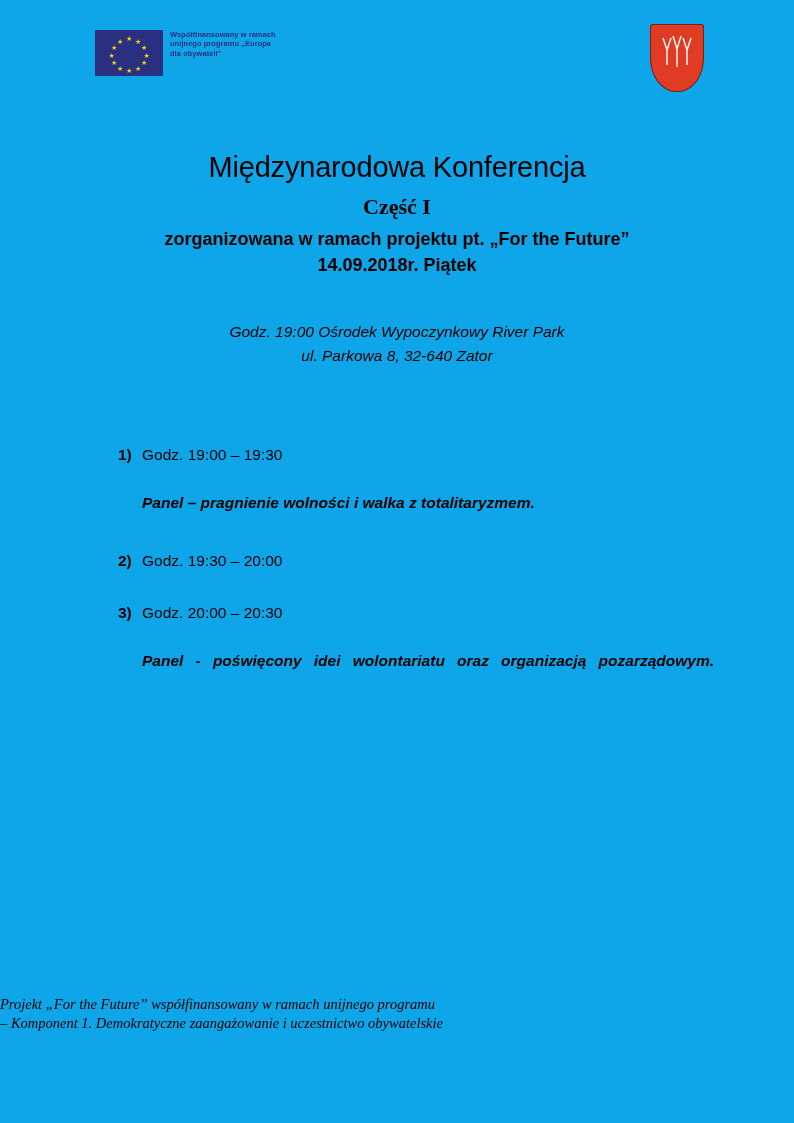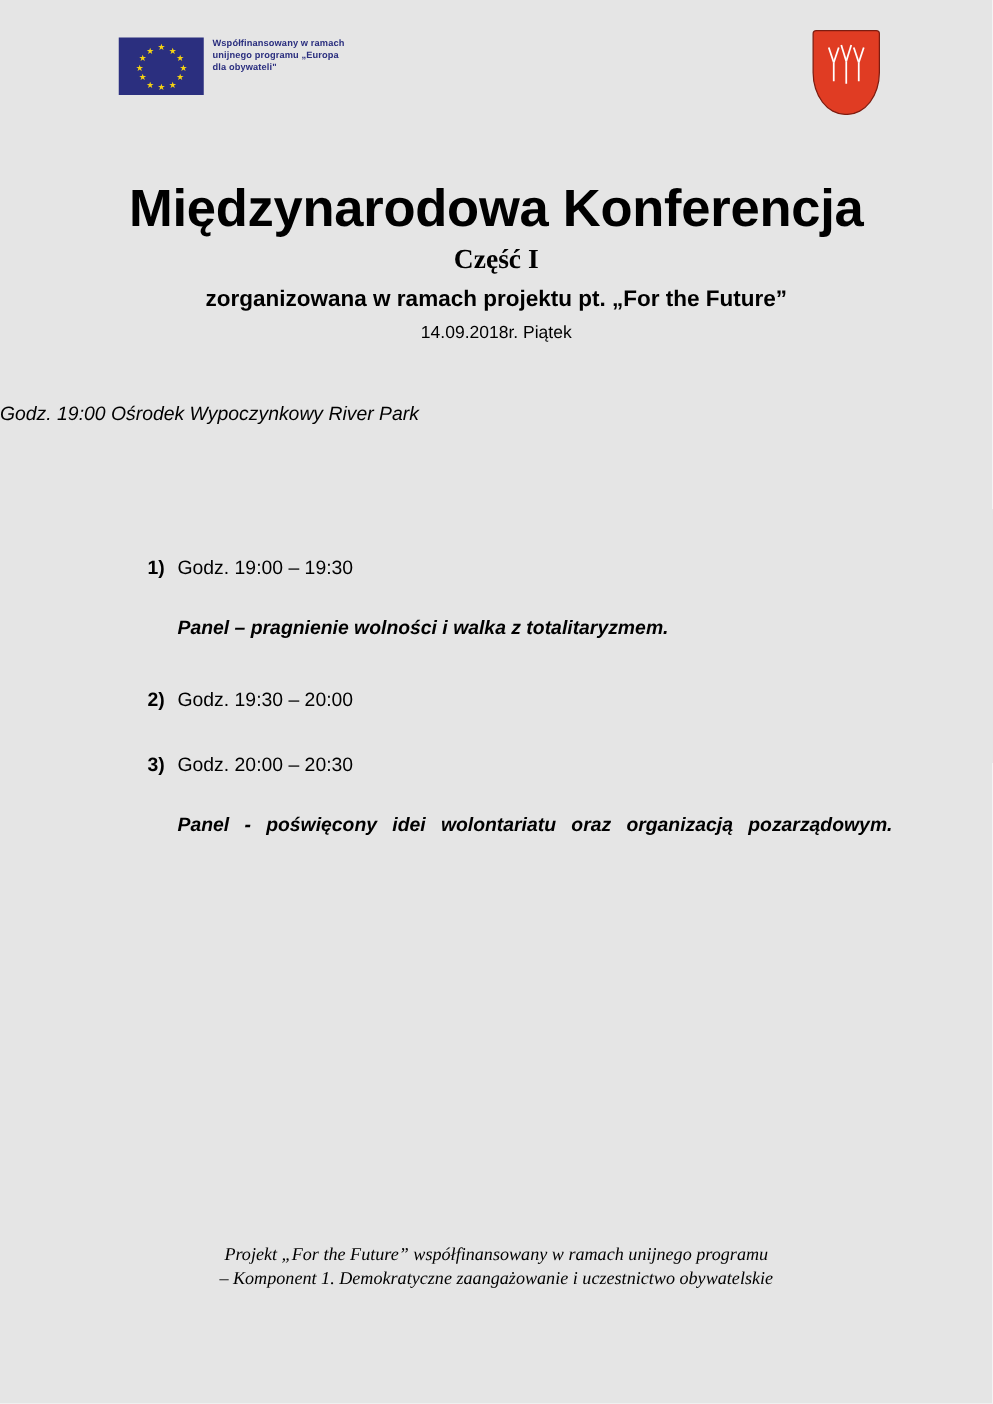--- a/index.html
+++ b/index.html
@@ -9,21 +9,21 @@
   }
   body {
     font-family: "Liberation Sans", sans-serif;
     color: #000000;
   }
   .page {
     position: relative;
     width: 794px;
     height: 1123px;
     margin: 0 auto;
-    background: #e5e5e5;
+    background: #0ea5e9;
     overflow: hidden;
   }
 
   
   .header {
     position: absolute;
     top: 24px;
     left: 0;
     width: 794px;
     height: 90px;
@@ -77,51 +77,51 @@
 
   
   .titles {
     position: absolute;
     top: 148px;
     left: 0;
     width: 794px;
     text-align: center;
   }
   .title-main {
-    font-size: 42px;
-    font-weight: bold;
+    font-size: 29px;
+    font-weight: normal;
     line-height: 38px;
     letter-spacing: -0.2px;
   }
   .title-part {
     font-size: 22px;
     font-weight: bold;
     line-height: 30px;
     margin-top: 6px;
     font-family: Liberation Serif, serif;
   }
   .title-project {
     font-size: 18px;
     font-weight: bold;
     line-height: 26px;
     margin-top: 4px;
     text-align: center;
   }
   .title-date {
-    font-size: 14px;
-    font-weight: normal;
+    font-size: 18px;
+    font-weight: bold;
     line-height: 26px;
   }
 
   .venue {
     position: absolute;
     top: 320px;
     left: 0;
     width: 794px;
-    text-align: left;
+    text-align: center;
     font-size: 15.5px;
     font-style: italic;
     line-height: 24px;
   }
 
   
   .agenda {
     position: absolute;
     top: 444px;
     left: 118px;
@@ -159,21 +159,21 @@
     display: inline-block;
     width: 100%;
   }
 
   
   .footer {
     position: absolute;
     top: 995px;
     left: 0;
     width: 794px;
-    text-align: center;
+    text-align: left;
     font-family: "Liberation Serif", serif;
     font-style: italic;
     font-size: 14.5px;
     line-height: 19px;
   }
 </style>
 </head>
 <body>
 
 <div class="page">
@@ -219,20 +219,21 @@
 
   <div class="titles">
     <div class="title-main">Międzynarodowa Konferencja</div>
     <div class="title-part">Część I</div>
     <div class="title-project">zorganizowana w ramach projektu pt. „For the Future”</div>
     <div class="title-date">14.09.2018r. Piątek</div>
   </div>
 
   <div class="venue">
     <div>Godz. 19:00 Ośrodek Wypoczynkowy River Park</div>
+    <div>ul. Parkowa 8, 32-640 Zator</div>
   </div>
 
   <div class="agenda">
 
     <div class="agenda-item">
       <div class="agenda-row">
         <span class="agenda-num">1)</span>
         <span class="agenda-time">Godz. 19:00 – 19:30</span>
       </div>
       <div class="agenda-panel">Panel – pragnienie wolności i walka z totalitaryzmem.</div>

